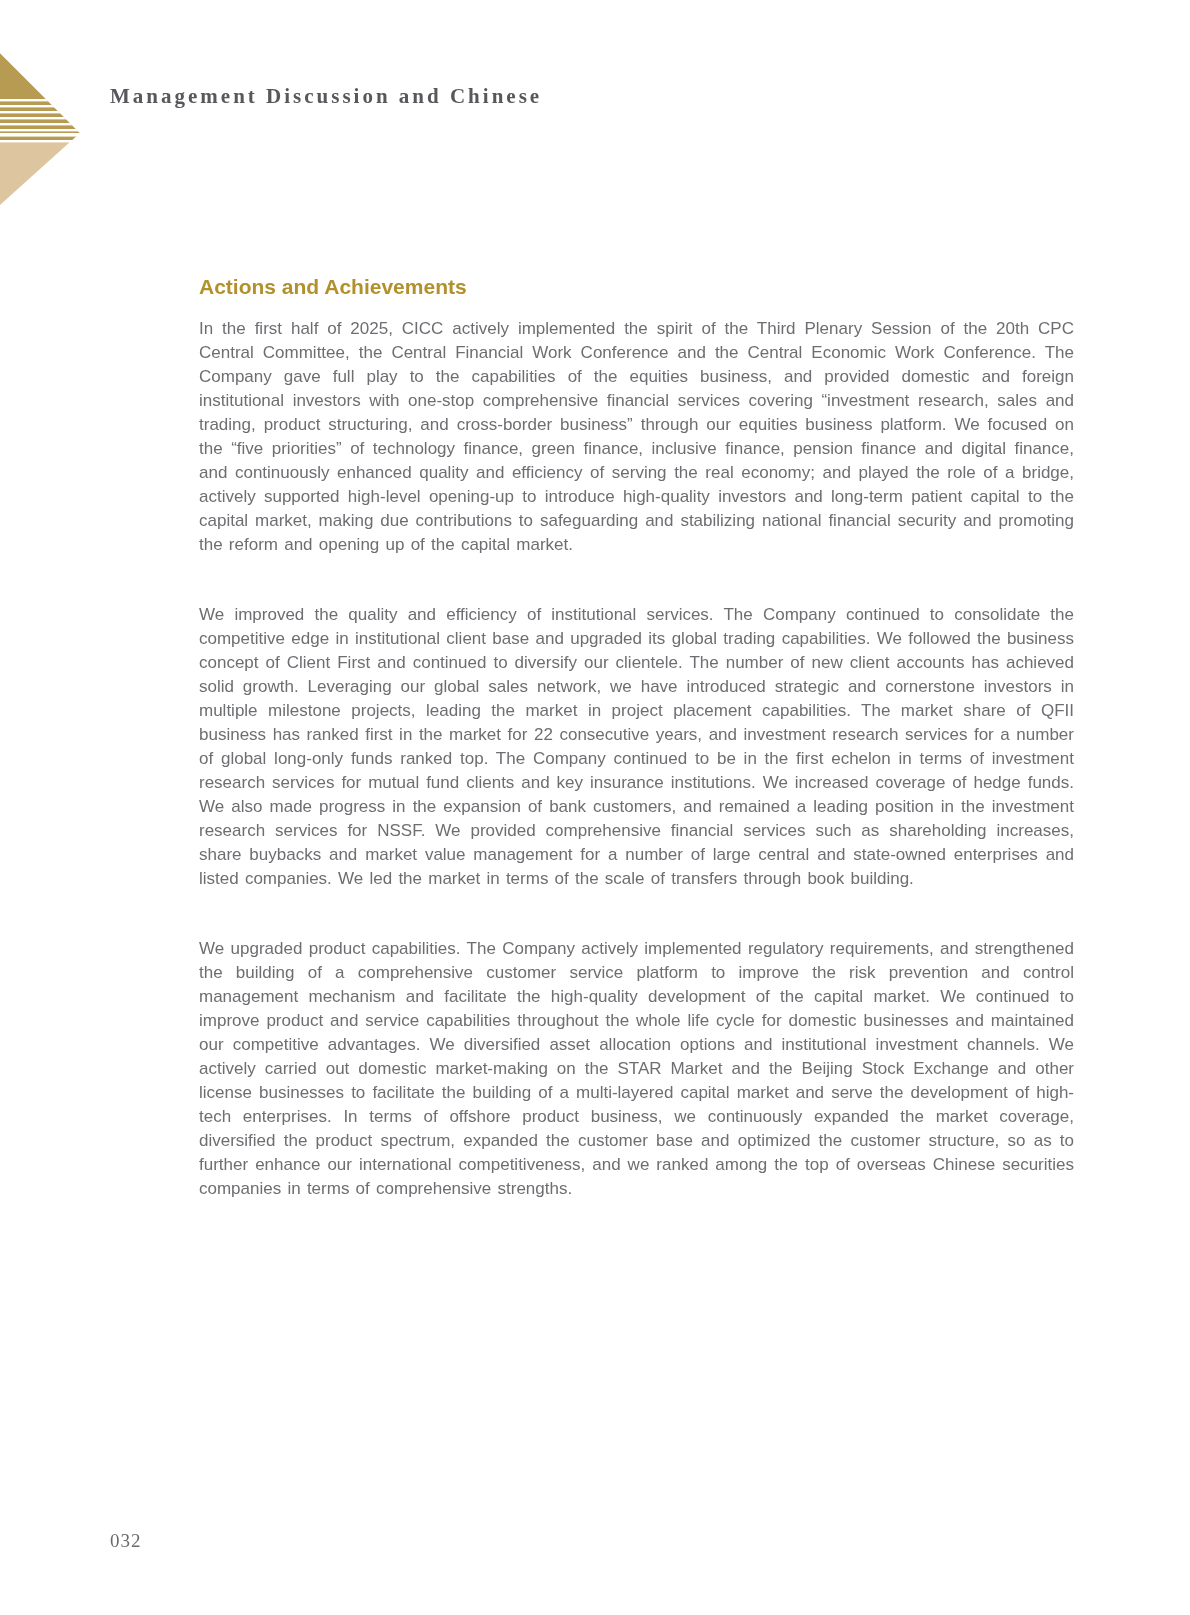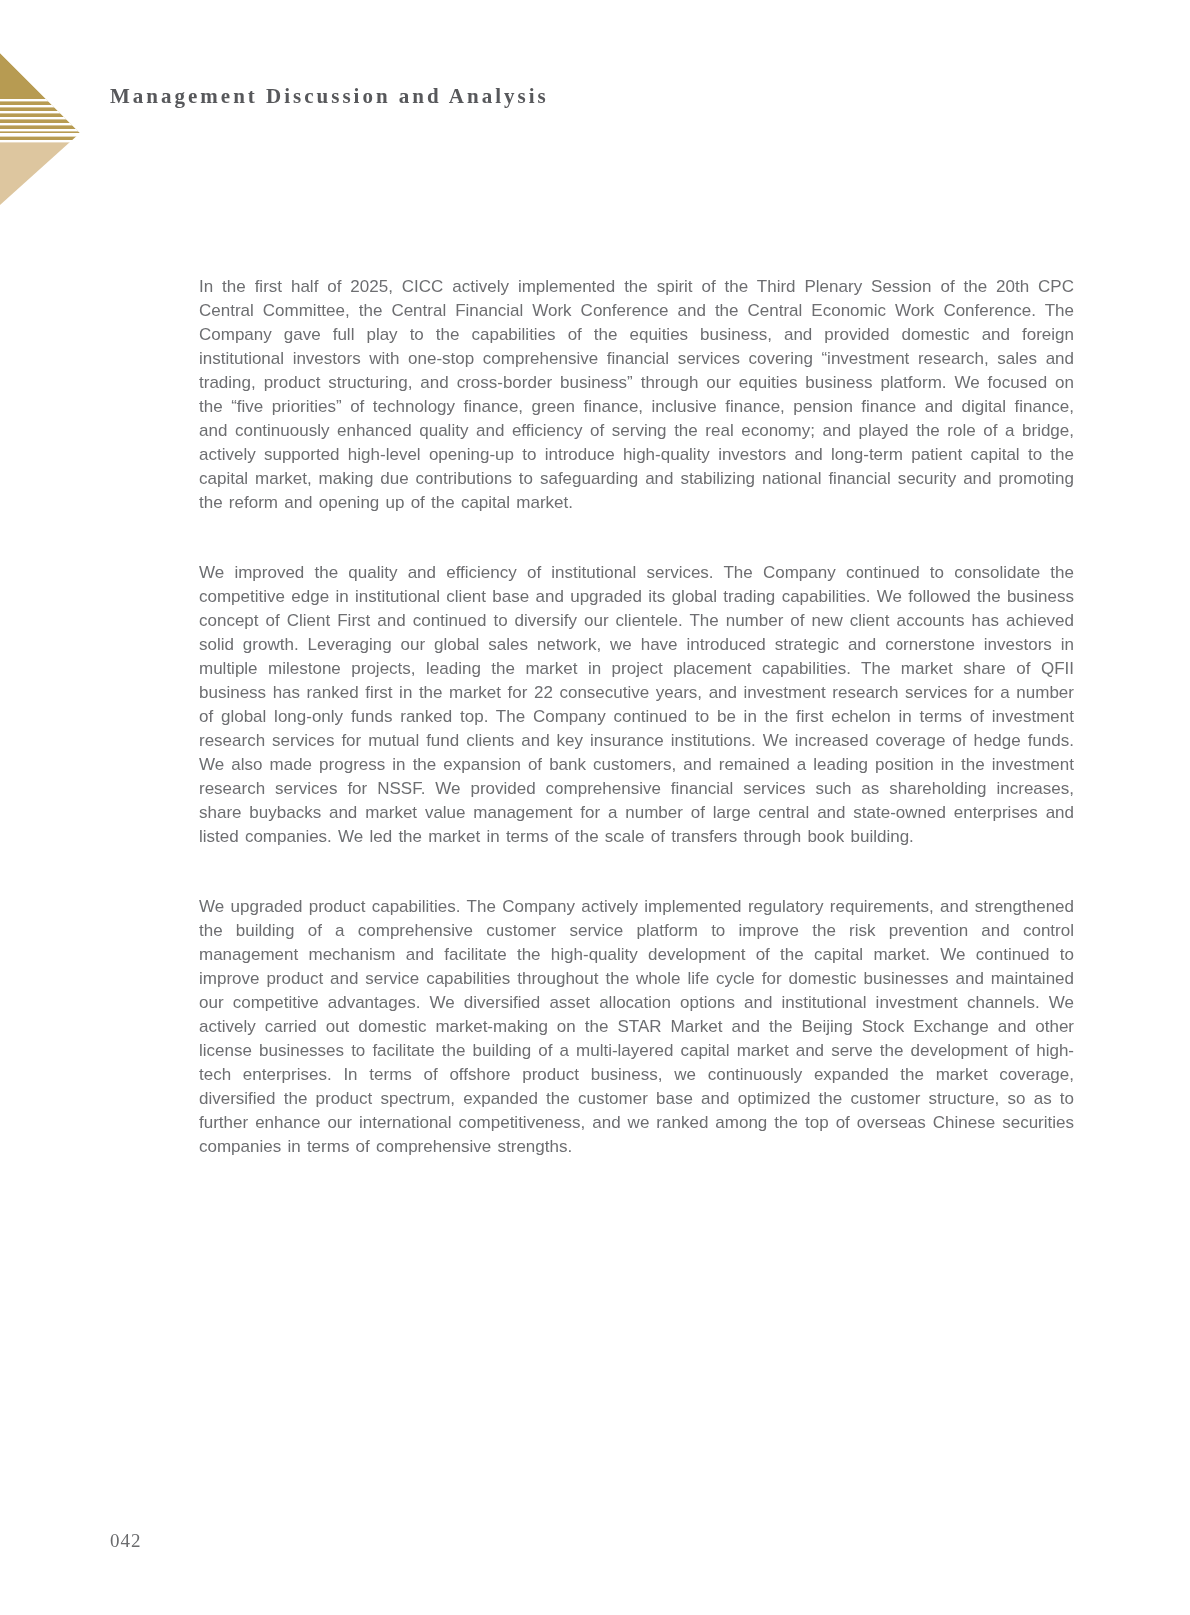--- a/index.html
+++ b/index.html
@@ -92,21 +92,22 @@
       <rect x="0" y="70" width="82" height="2.4" fill="#ffffff"></rect>
       <rect x="0" y="76" width="82" height="2.4" fill="#ffffff"></rect>
       <rect x="0" y="80" width="82" height="3.6" fill="#ffffff"></rect>
       <rect x="0" y="83.6" width="82" height="3.4" fill="#b79b52"></rect>
       <rect x="0" y="87" width="82" height="2.4" fill="#ffffff"></rect>
       <rect x="0" y="89.4" width="82" height="62.6" fill="#ddc69f"></rect>
     </g>
   </svg>
 </div>
 
-<div class="running-header">Management Discussion and Analysis</div>
+<div class="running-header">Management Discussion and Chinese</div>
 
 <div class="article">
+  <h2 class="section-heading">Actions and Achievements</h2>
   <p class="body-paragraph">In the first half of 2025, CICC actively implemented the spirit of the Third Plenary Session of the 20th CPC Central Committee, the Central Financial Work Conference and the Central Economic Work Conference. The Company gave full play to the capabilities of the equities business, and provided domestic and foreign institutional investors with one-stop comprehensive financial services covering “investment research, sales and trading, product structuring, and cross-border business” through our equities business platform. We focused on the “five priorities” of technology finance, green finance, inclusive finance, pension finance and digital finance, and continuously enhanced quality and efficiency of serving the real economy; and played the role of a bridge, actively supported high-level opening-up to introduce high-quality investors and long-term patient capital to the capital market, making due contributions to safeguarding and stabilizing national financial security and promoting the reform and opening up of the capital market.</p>
   <p class="body-paragraph">We improved the quality and efficiency of institutional services. The Company continued to consolidate the competitive edge in institutional client base and upgraded its global trading capabilities. We followed the business concept of Client First and continued to diversify our clientele. The number of new client accounts has achieved solid growth. Leveraging our global sales network, we have introduced strategic and cornerstone investors in multiple milestone projects, leading the market in project placement capabilities. The market share of QFII business has ranked first in the market for 22 consecutive years, and investment research services for a number of global long-only funds ranked top. The Company continued to be in the first echelon in terms of investment research services for mutual fund clients and key insurance institutions. We increased coverage of hedge funds. We also made progress in the expansion of bank customers, and remained a leading position in the investment research services for NSSF. We provided comprehensive financial services such as shareholding increases, share buybacks and market value management for a number of large central and state-owned enterprises and listed companies. We led the market in terms of the scale of transfers through book building.</p>
   <p class="body-paragraph">We upgraded product capabilities. The Company actively implemented regulatory requirements, and strengthened the building of a comprehensive customer service platform to improve the risk prevention and control management mechanism and facilitate the high-quality development of the capital market. We continued to improve product and service capabilities throughout the whole life cycle for domestic businesses and maintained our competitive advantages. We diversified asset allocation options and institutional investment channels. We actively carried out domestic market-making on the STAR Market and the Beijing Stock Exchange and other license businesses to facilitate the building of a multi-layered capital market and serve the development of high-tech enterprises. In terms of offshore product business, we continuously expanded the market coverage, diversified the product spectrum, expanded the customer base and optimized the customer structure, so as to further enhance our international competitiveness, and we ranked among the top of overseas Chinese securities companies in terms of comprehensive strengths.</p>
 </div>
 
-<div class="page-number">042</div>
+<div class="page-number">032</div>
 
 </body></html>

